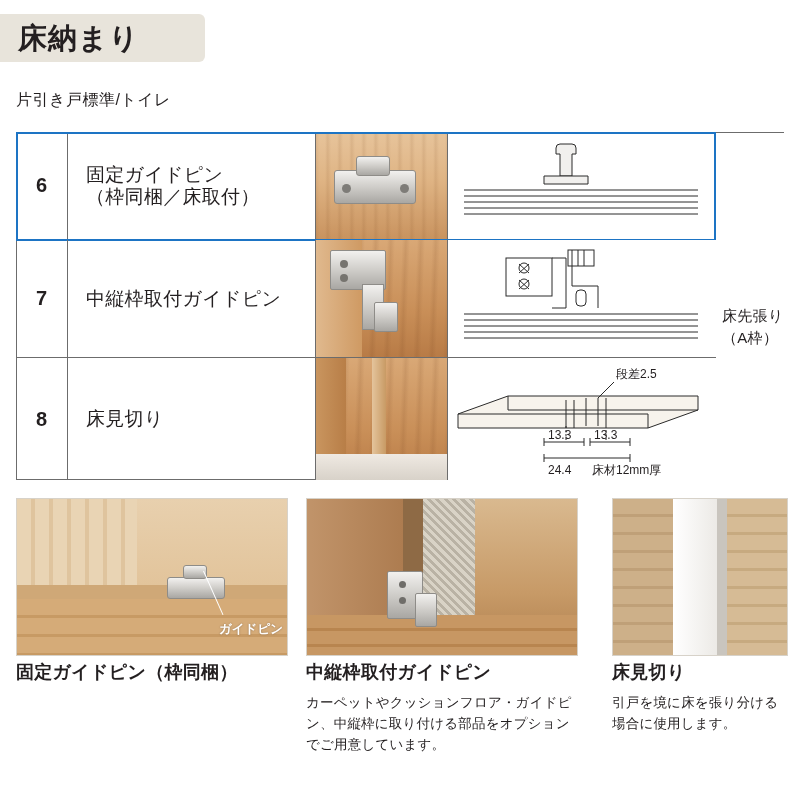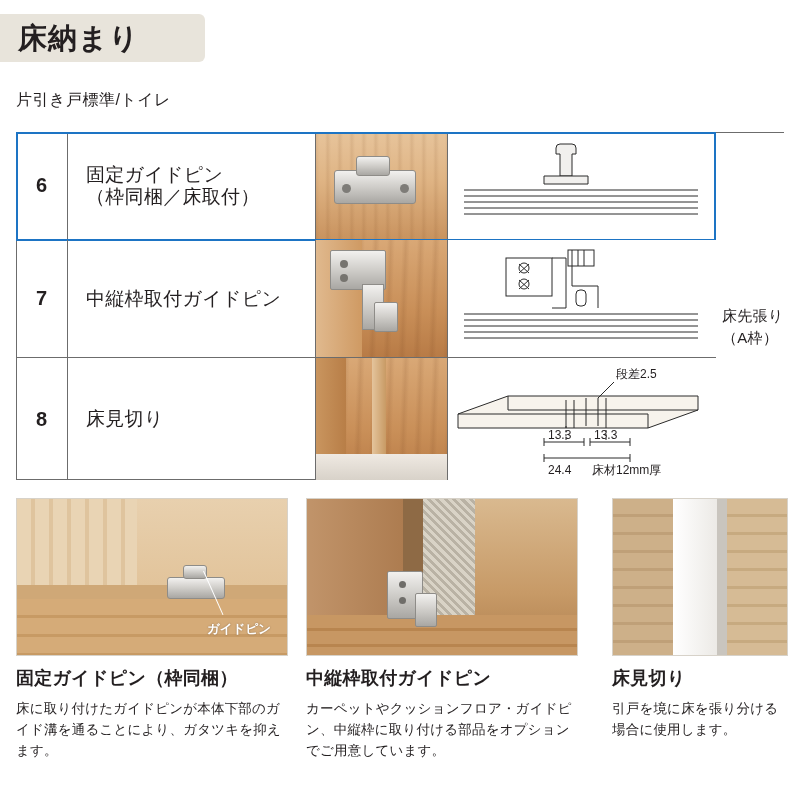--- a/index.html
+++ b/index.html
@@ -147,21 +147,21 @@
   .p2 { left: 290px; width: 272px; }
   .p3 { left: 596px; width: 176px; }
   .photo {
     position: relative;
     width: 100%;
     height: 158px;
     overflow: hidden;
     border: 1px solid #d7d2c9;
   }
   .p-title {
-    margin-top: 10px;
+    margin-top: 4px;
     font-size: 18px;
     font-weight: bold;
     letter-spacing: 0.3px;
   }
   .p-desc {
     margin-top: 8px;
     font-size: 13.5px;
     line-height: 21px;
     letter-spacing: 0.2px;
   }
@@ -318,24 +318,23 @@
 
   <div class="panel p1">
     <div class="photo">
       <div style="position:absolute; inset:0; background:linear-gradient(180deg,#e8d0ae 0%, #e2c49b 55%, #d2a572 100%);"></div>
       <div style="position:absolute; left:0; top:0; width:120px; height:120px; background:repeating-linear-gradient(90deg,#e9d4b4 0 14px,#dfc49e 14px 18px);"></div>
       <div style="position:absolute; left:0; top:86px; width:272px; height:14px; background:#cfa877;"></div>
       <div style="position:absolute; left:0; top:100px; width:272px; height:58px; background:repeating-linear-gradient(180deg,#d5ab78 0 16px,#c79a64 16px 19px);"></div>
       <div class="metal" style="left:150px; top:78px; width:58px; height:22px; border-radius:3px;"></div>
       <div class="metal" style="left:166px; top:66px; width:24px; height:14px; border-radius:3px;"></div>
       <div class="callout-line" style="left:186px; top:72px; width:1px; height:48px; transform:rotate(-24deg); transform-origin:top;"></div>
-      <div class="callout-text" style="left:190px; top:122px;text-align:center;">ガイドピン</div>
+      <div class="callout-text" style="left:202px; top:122px;text-align:center;">ガイドピン</div>
     </div>
     <div class="p-title">固定ガイドピン（枠同梱）</div>
-    <div class="p-desc">床に取り付けたガイドピンが本体下部のガイド溝を通ることにより、ガタツキを抑えます。</div>
   </div>
 
   <div class="panel p2">
     <div class="photo">
       <div style="position:absolute; inset:0; background:linear-gradient(180deg,#d9b98f 0%, #c79a67 60%, #b07f4e 100%);"></div>
       <div style="position:absolute; left:0; top:0; width:96px; height:158px; background:linear-gradient(90deg,#c1946a,#ad7c50);"></div>
       <div style="position:absolute; left:96px; top:0; width:20px; height:158px; background:#8e6a45;"></div>
       <div style="position:absolute; left:116px; top:0; width:52px; height:120px; background:repeating-linear-gradient(45deg,#d9d3c6 0 3px,#b9b2a4 3px 6px);"></div>
       <div style="position:absolute; left:0; top:116px; width:272px; height:42px; background:repeating-linear-gradient(180deg,#c79763 0 13px,#b8854f 13px 16px);"></div>
       <div class="metal" style="left:80px; top:72px; width:36px; height:48px; border-radius:2px;"></div>

